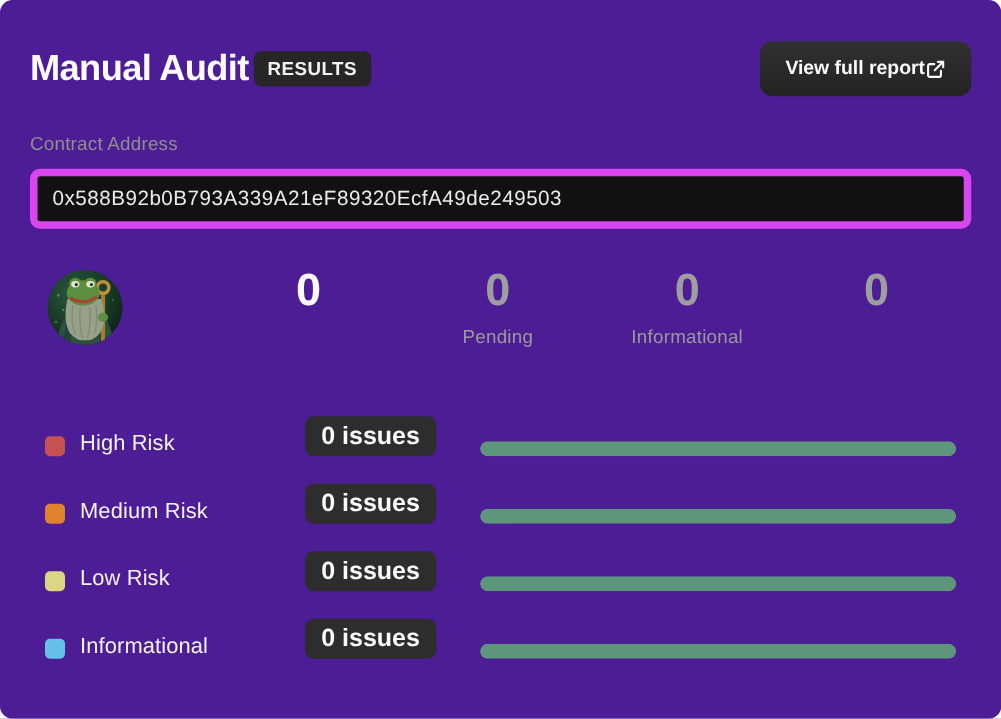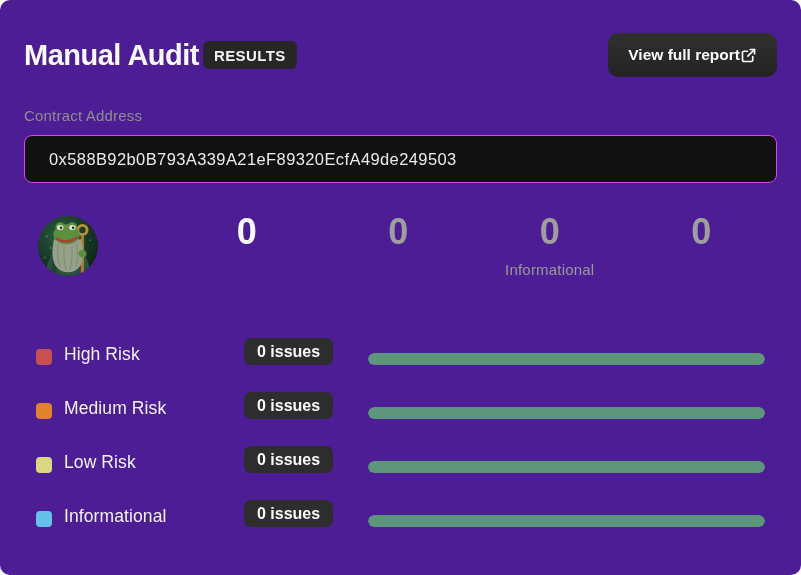--- a/index.html
+++ b/index.html
@@ -47,26 +47,26 @@
   .ext-icon { width:17px; height:17px; display:block; }
   
   .contract-label {
     margin-top:30px;
     font-size:15px; color:#8f8f8f; letter-spacing:0.2px;
   }
   .contract-input {
     margin-top:11px;
     width:100%; height:48px;
     background:#111112;
-    border:1px solid #d946ef;
+    border:6px solid #d946ef;
     border-radius:8px;
     color:#ebebeb;
     font-family:"Liberation Sans", sans-serif;
     font-size:16.5px; letter-spacing:0.4px;
-    padding:0 24px;
+    padding:0 12px;
     outline:none;
   }
   
   .stats-row {
     margin-top:29px;
     display:flex; align-items:flex-start;
   }
   .avatar {
     width:62px; height:62px; border-radius:50%;
     margin-left:13px; margin-top:3px;
@@ -100,21 +100,21 @@
   }
   .risk-label {
     margin-left:12px;
     width:180px;
     font-size:17.5px; font-weight:500; color:#f2f2f2; letter-spacing:0.1px;
   }
   .count-badge {
     background:#2d2d2e;
     border-radius:7px;
     padding:5px 13px 4px;
-    font-size:16px; font-weight:700; color:#fafafa;
+    font-size:20px; font-weight:700; color:#fafafa;
     flex:0 0 auto;
   }
   .bar-track {
     flex:1;
     margin-left:35px; margin-right:12px;
     height:12px; border-radius:6px;
     overflow:hidden;
     background:transparent;
   }
   .bar-fill {
@@ -186,20 +186,21 @@
           </g>
         </svg>
       </span>
     </div>
     <div class="stat-cols">
       <div class="stat primary">
         <div class="stat-value">0</div>
       </div>
       <div class="stat">
         <div class="stat-value">0</div>
+        <div class="stat-label">Pending</div>
       </div>
       <div class="stat">
         <div class="stat-value">0</div>
         <div class="stat-label">Informational</div>
       </div>
       <div class="stat">
         <div class="stat-value">0</div>
       </div>
     </div>
   </div>

